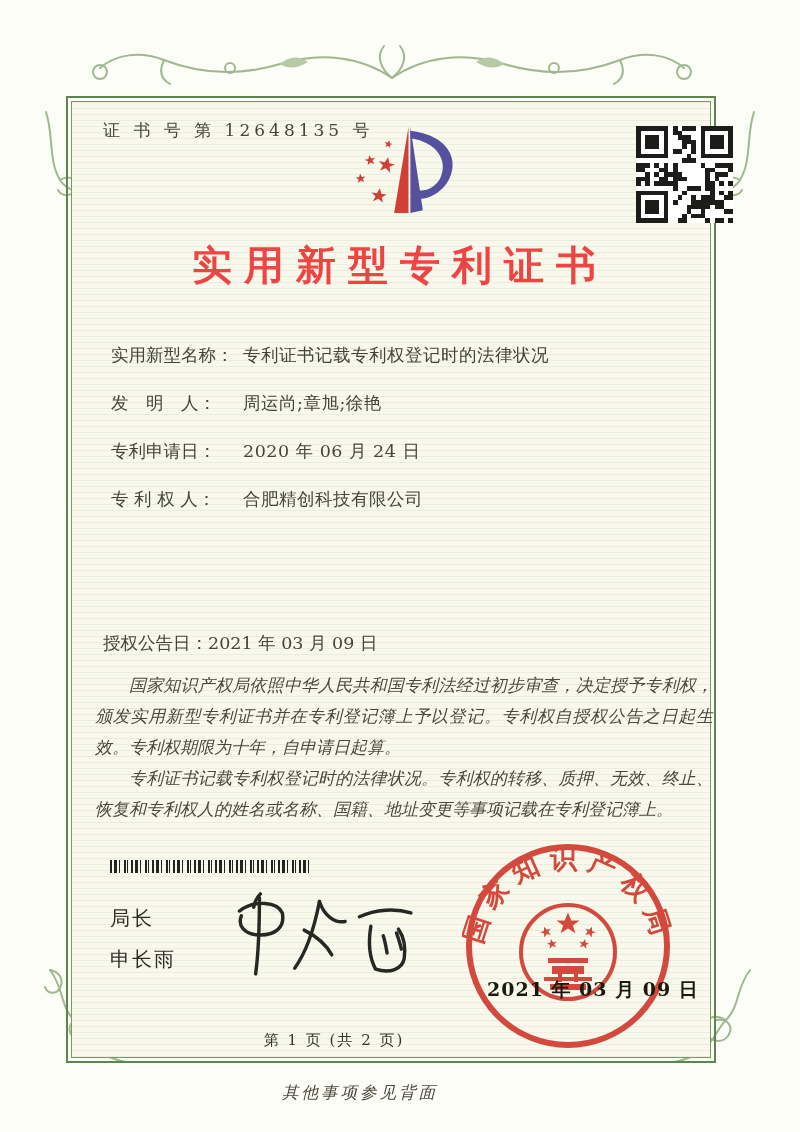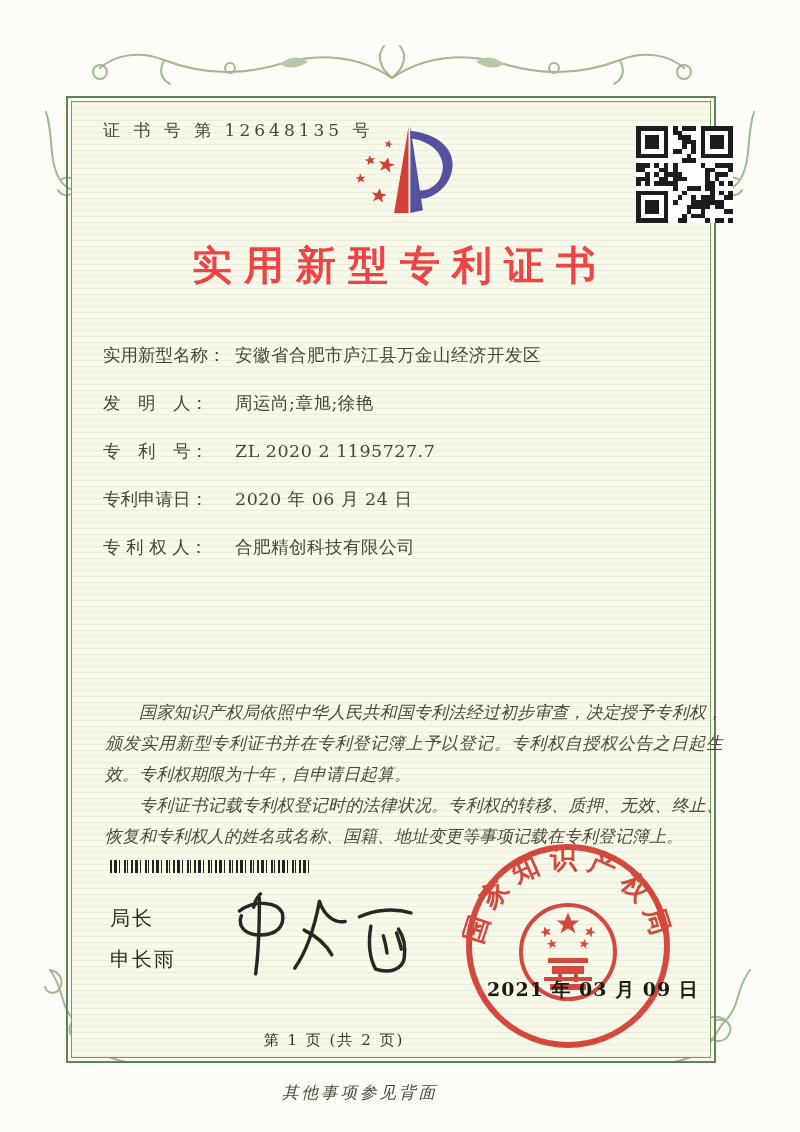--- a/index.html
+++ b/index.html
@@ -37,35 +37,35 @@
   .title {
     position:absolute; left:0; top:238px; width:800px; text-align:center;
     font-size:40px; font-weight:700; letter-spacing:12px; color:#ef4444;
   }
 
   .fields {
     position:absolute; left:103px; top:344px; width:612px;
     display:flex; flex-direction:column; gap:25px;
     font-size:17.5px; color:#45443a;
   }
-  .field-row { display:flex; line-height:23px; }
+  .field-row { display:flex; line-height:23px;justify-content:flex-end; }
   .field-label { flex:0 0 132px; white-space:nowrap; }
   .field-value { flex:1 1 auto; max-width:472px; letter-spacing:.5px; }
 
   .grant-row {
     position:absolute; left:103px; top:631px; width:612px;
     font-size:17.5px; color:#45443a; display:flex;
   }
   .grant-left  { flex:0 0 318px; }
   .grant-right { flex:1; }
 
   .body-text {
-    position:absolute; left:105px; top:670px; width:618px;
+    position:absolute; left:95px; top:670px; width:618px;
     font-size:17px; line-height:31px; color:#4c473b;
-    font-style:italic; text-align:justify;margin-top:27px;
+    font-style:italic; text-align:justify;
   }
   .body-text p { text-indent:2em; }
 
   .barcode {
     position:absolute; left:110px; top:860px; width:200px; height:13px;
     background:repeating-linear-gradient(90deg,
       #23231f 0 2px, transparent 2px 4px,
       #23231f 4px 7px, transparent 7px 9px,
       #23231f 9px 10px, transparent 10px 14px,
       #23231f 14px 16px, transparent 16px 17px,
@@ -352,41 +352,40 @@
           <rect x="2" y="16" width="3" height="3"></rect>
         </g>
     </svg>
   </div>
 
   <div class="title">实用新型专利证书</div>
 
   <div class="fields">
     <div class="field-row">
       <span class="field-label">实用新型名称：</span>
-      <span class="field-value">安徽省合肥市庐江县万金山经济开发区</span>
+      <span class="field-value">专利证书记载专利权登记时的法律状况</span>
     </div>
     <div class="field-row">
       <span class="field-label">发　明　人：</span>
       <span class="field-value">周运尚;章旭;徐艳</span>
-    </div>
-    <div class="field-row">
-      <span class="field-label">专　利　号：</span>
-      <span class="field-value">ZL 2020 2 1195727.7</span>
     </div>
     <div class="field-row">
       <span class="field-label">专利申请日：</span>
       <span class="field-value">2020 年 06 月 24 日</span>
     </div>
     <div class="field-row">
       <span class="field-label">专 利 权 人：</span>
       <span class="field-value">合肥精创科技有限公司</span>
     </div>
   </div>
 
   <div class="grant-row">
+    <span class="grant-left">
+      <span>授权公告日：</span><span>2021 年 03 月 09 日</span>
+    </span>
   </div>
 
   <div class="body-text">
     <p>国家知识产权局依照中华人民共和国专利法经过初步审查，决定授予专利权，颁发实用新型专利证书并在专利登记簿上予以登记。专利权自授权公告之日起生效。专利权期限为十年，自申请日起算。</p>
     <p>专利证书记载专利权登记时的法律状况。专利权的转移、质押、无效、终止、恢复和专利权人的姓名或名称、国籍、地址变更等事项记载在专利登记簿上。</p>
   </div>
 
   <div class="barcode"></div>
 
   <div class="official">

